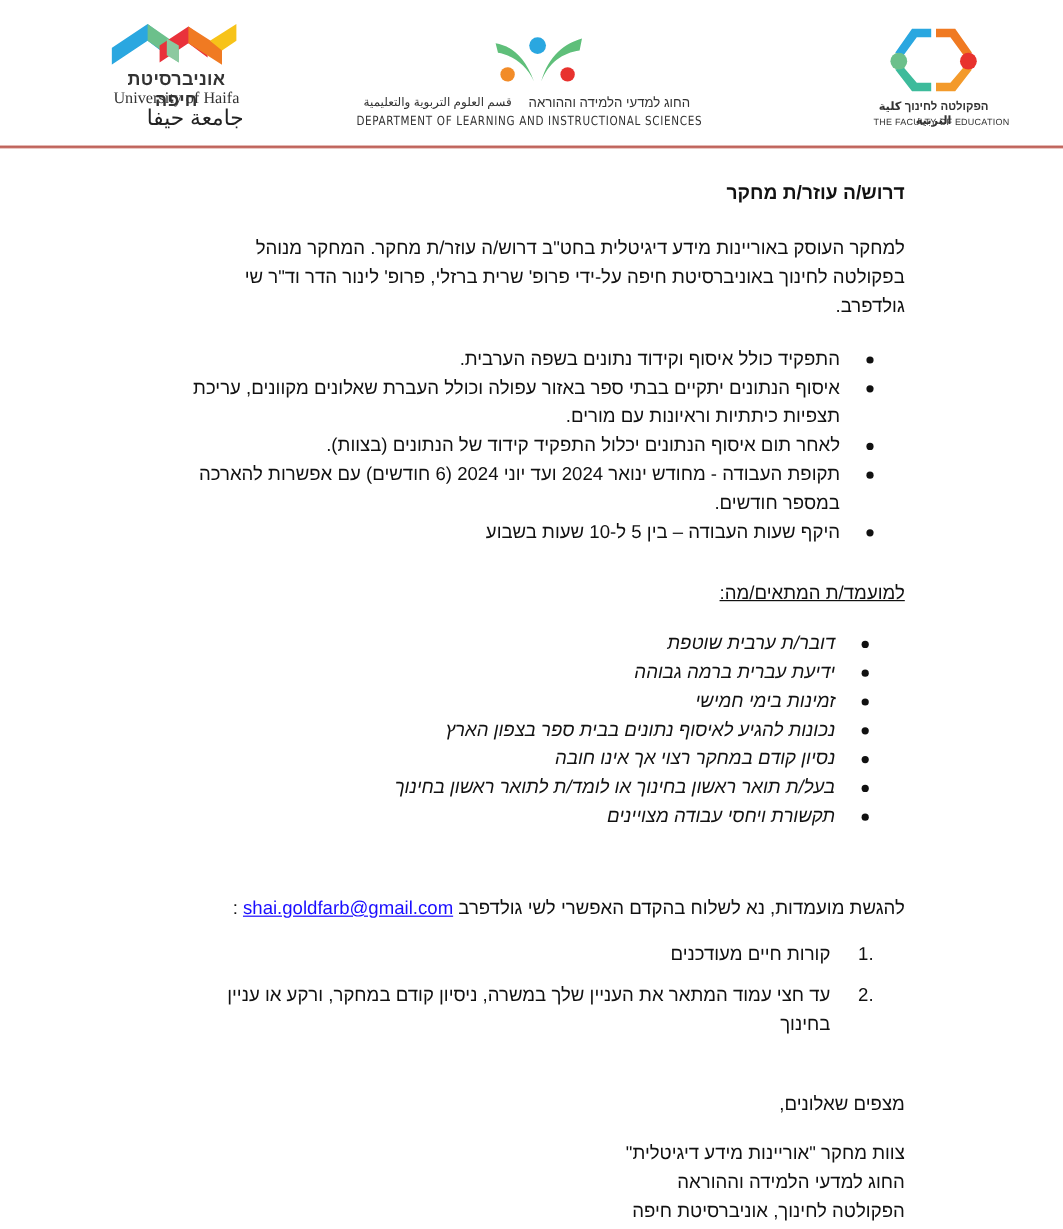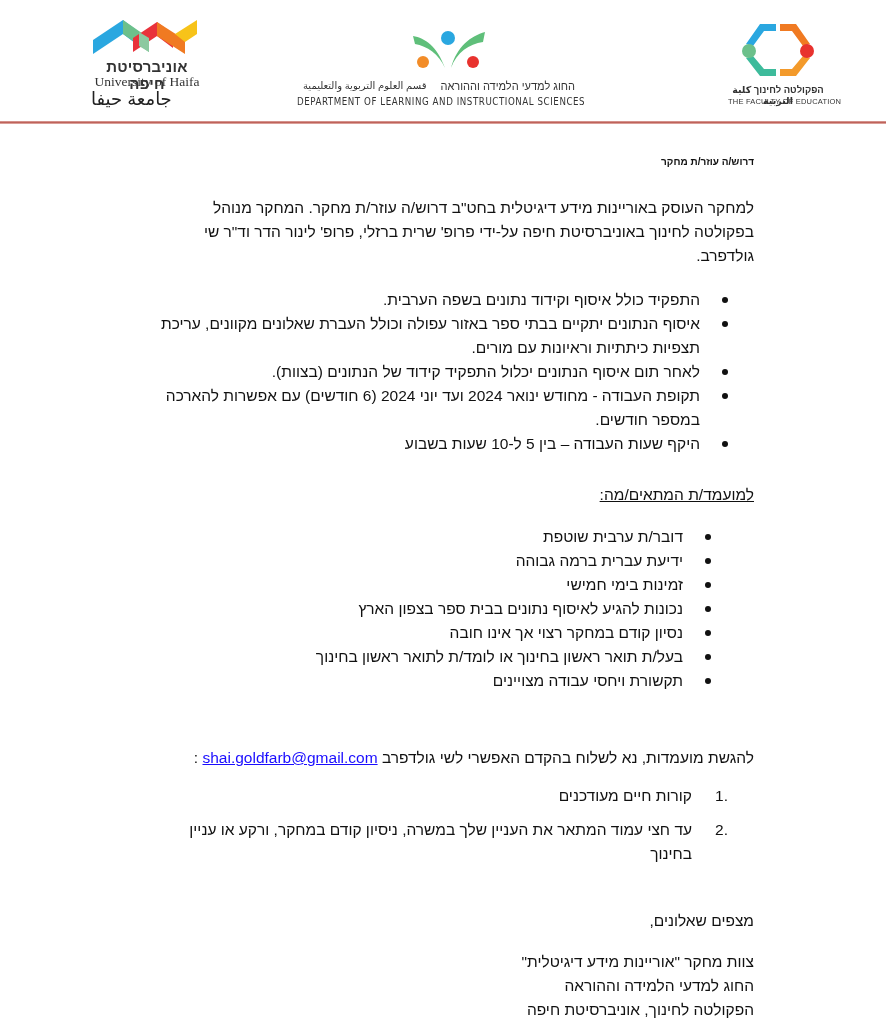--- a/index.html
+++ b/index.html
@@ -14,47 +14,47 @@
       background: linear-gradient(#e8b9b3, #b95a52 40%, #c8736b 70%, #f1d4cf);
     }
 
     
     .uoh-logo { position: absolute; left: 56px; top: 18px; width: 118px; height: 90px; margin-left: 33px; }
     .uoh-logo svg { position: absolute; left: 4px; top: 0; }
     .uoh-he { position: absolute; left: 2px; top: 40px; width: 112px; text-align: center;
       font-size: 15px; font-weight: bold; color: #333; direction: rtl; letter-spacing: 0.2px; }
     .uoh-en { position: absolute; left: 2px; top: 56px; width: 112px; text-align: center;
       font-family: "Liberation Serif", "DejaVu Serif", serif; font-size: 13.5px; color: #333; }
-    .uoh-ar { position: absolute; left: 2px; top: 70px; width: 112px; text-align: left;
+    .uoh-ar { position: absolute; left: 2px; top: 70px; width: 112px; text-align: right;
       font-size: 18px; color: #222; direction: rtl; }
 
     
     .dept-logo { position: absolute; left: 295px; top: 28px; width: 280px; height: 84px; }
     .dept-logo svg { position: absolute; left: 116px; top: 0; }
     .dept-he { position: absolute; right: 0; top: 52px; font-size: 11px; color: #333; direction: rtl; }
     .dept-ar { position: absolute; left: 8px; top: 52px; font-size: 10px; color: #333; direction: rtl; }
     .dept-en { position: absolute; left: 2px; top: 67px; font-size: 10.5px; color: #333; letter-spacing: 0.6px;
       font-family: "DejaVu Sans Condensed", "DejaVu Sans", sans-serif; transform: scaleX(0.92); transform-origin: left; white-space: nowrap; }
 
     
     .fac-logo { position: absolute; left: 728px; top: 18px; width: 100px; height: 92px; }
     .fac-logo svg { position: absolute; left: 10px; top: 0; }
     .fac-he { position: absolute; left: 0; top: 66px; width: 100px; text-align: center; font-size: 9.5px; color: #333; direction: rtl; font-weight: bold; }
     .fac-en { position: absolute; left: 0; top: 79px; width: 100px; text-align: right; font-size: 7.5px; color: #333; letter-spacing: 0.2px; white-space: nowrap; }
 
     
     .doc { position: absolute; left: 130px; top: 0; width: 624px; direction: rtl; text-align: right; font-size: 15.5px; line-height: 24px; }
-    .title { position: absolute; right: 0; top: 150px; font-weight: bold; font-size: 10px; }
+    .title { position: absolute; right: 0; top: 150px; font-weight: bold; font-size: 16px; }
     .intro { position: absolute; right: 0; top: 196px; width: 600px; }
     .list { position: absolute; margin: 0; padding: 0; list-style: none; }
     .list li { position: relative; padding-right: 54px; }
     .list li .bullet { position: absolute; right: 26px; top: 9px; width: 6px; height: 6px; border-radius: 50%; background: #111; }
     .duties { right: 0; top: 288px; width: 600px; }
     .req-heading { position: absolute; right: 0; top: 483px; text-decoration: underline; }
-    .reqs { right: 17px; top: 525px; width: 600px; }
+    .reqs { right: 4px; top: 525px; width: 600px; font-style: italic; }
     .apply { position: absolute; right: 0; top: 746px; white-space: nowrap; }
     .apply a { color: #1a0dff; text-decoration: underline; direction: ltr; unicode-bidi: embed; }
     .olist { position: absolute; right: 0; top: 784px; width: 600px; margin: 0; padding: 0; list-style: none; }
     .olist li { position: relative; padding-right: 62px; margin-bottom: 10px; }
     .olist li .num { position: absolute; right: 26px; top: 0; direction: ltr; }
     .closing { position: absolute; right: 0; top: 909px; }
     .sig { position: absolute; right: 0; top: 950px; }
     .sig div { height: 24px; }
   </style>
 </head>

